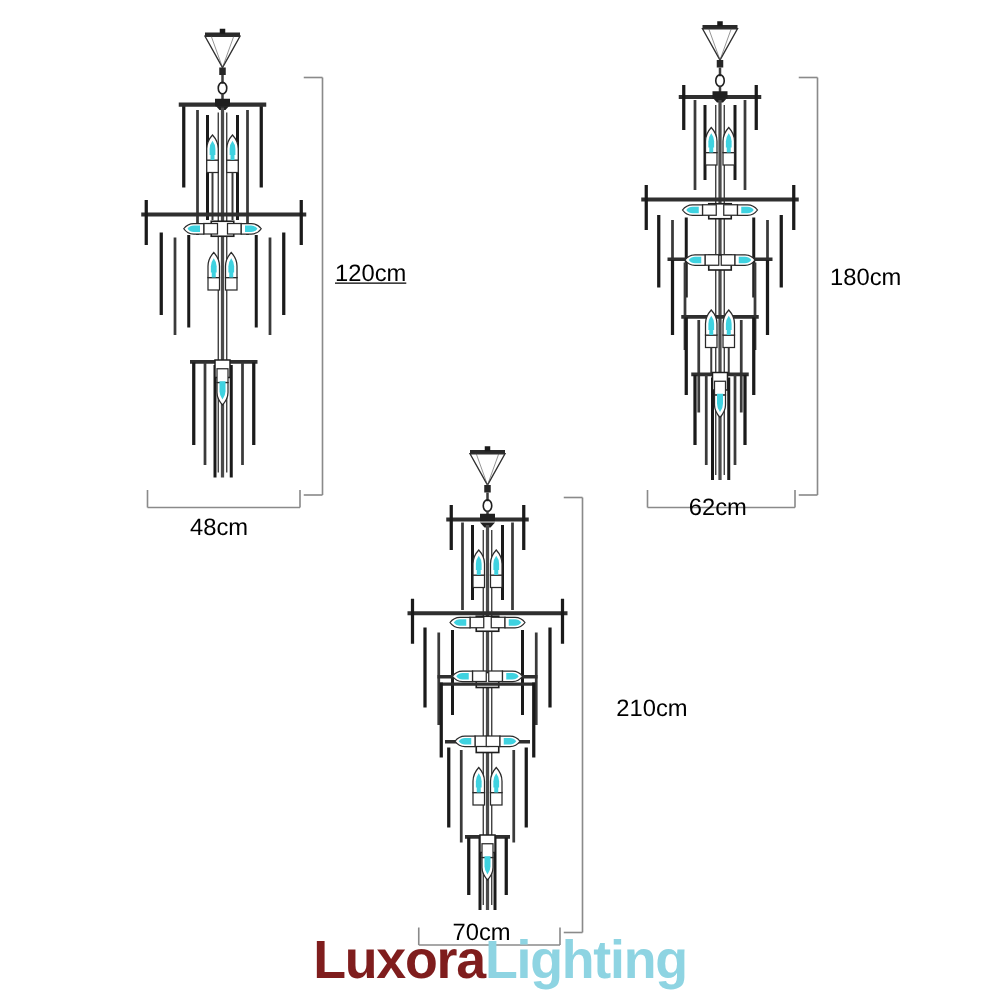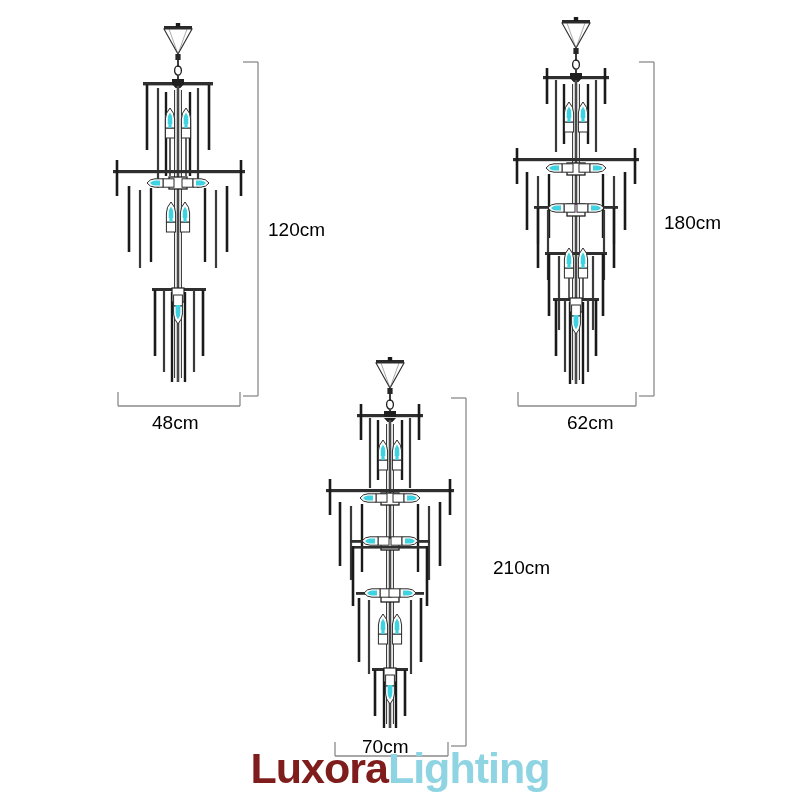--- a/index.html
+++ b/index.html
@@ -319,27 +319,27 @@
       <line x1="451" y1="746" x2="466" y2="746" stroke="#8a8a8a" stroke-width="1.3"></line>
     </g>
     <g>
       <line x1="335" y1="756" x2="448" y2="756" stroke="#8a8a8a" stroke-width="1.3"></line>
       <line x1="335" y1="742" x2="335" y2="756" stroke="#8a8a8a" stroke-width="1.3"></line>
       <line x1="448" y1="742" x2="448" y2="756" stroke="#8a8a8a" stroke-width="1.3"></line>
     </g>
   </g>
 </svg>
 
-<div class="dim-text" style="left:268px; top:219px;">120cm</div>
+<div class="dim-text" style="left:268px; top:209px;text-decoration:underline;">120cm</div>
 
 <div class="dim-text" style="left:136px; top:412px;margin-left:16px;">48cm</div>
 
 <div class="dim-text" style="left:664px; top:212px;">180cm</div>
 
-<div class="dim-text" style="left:551px; top:412px;margin-left:16px;">62cm</div>
+<div class="dim-text" style="left:551px; top:396px;">62cm</div>
 
 <div class="dim-text" style="left:476px; top:557px;margin-left:17px;">210cm</div>
 
 <div class="dim-text" style="left:362px; top:736px;">70cm</div>
 
 <div id="watermark">
   <span class="wm-a">Luxora</span><span class="wm-b">Lighting</span>
 </div>
 
 </body></html>

